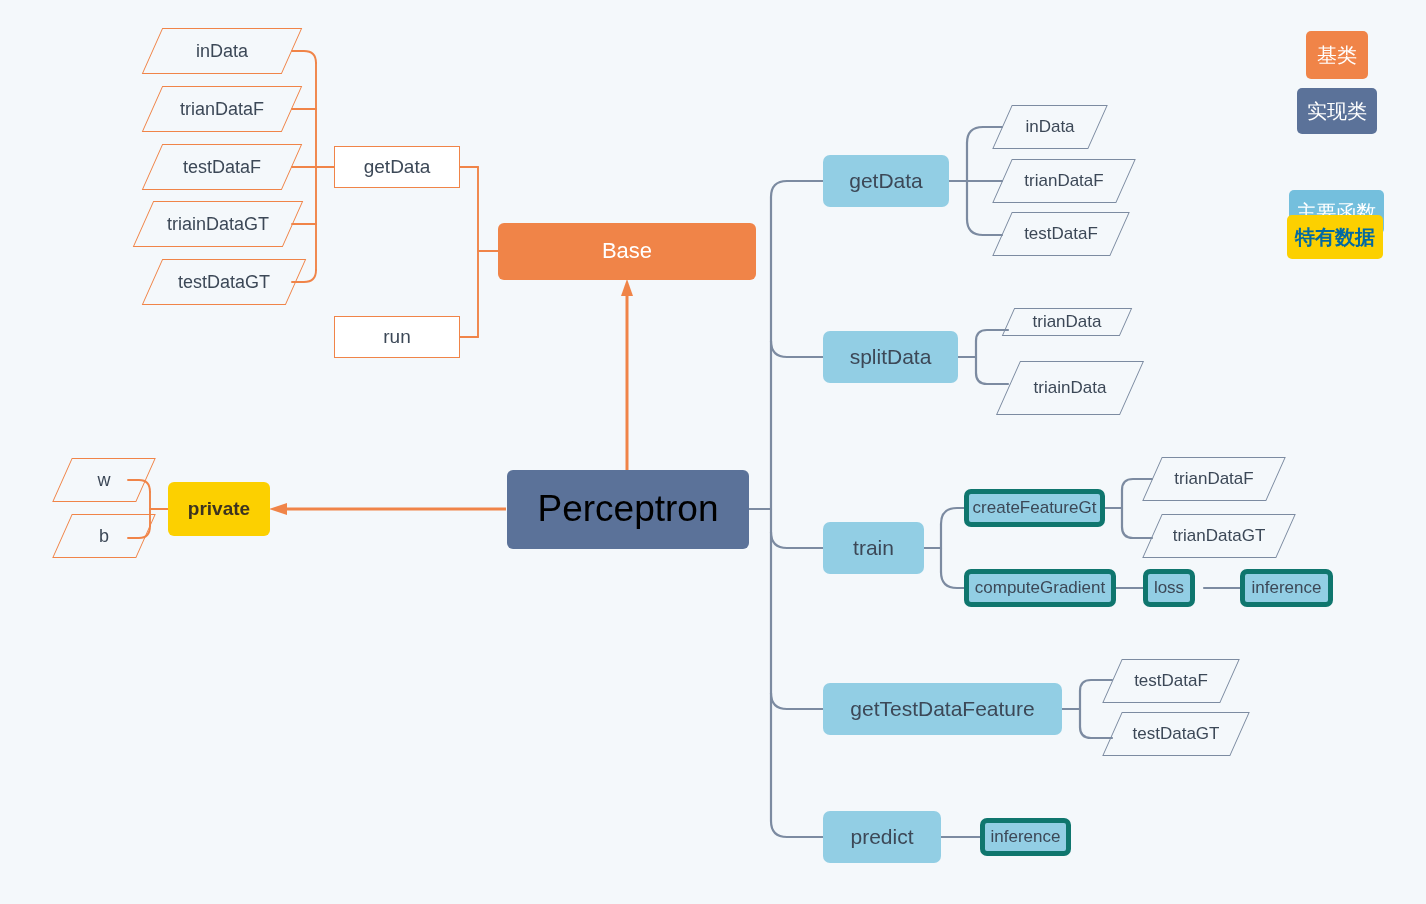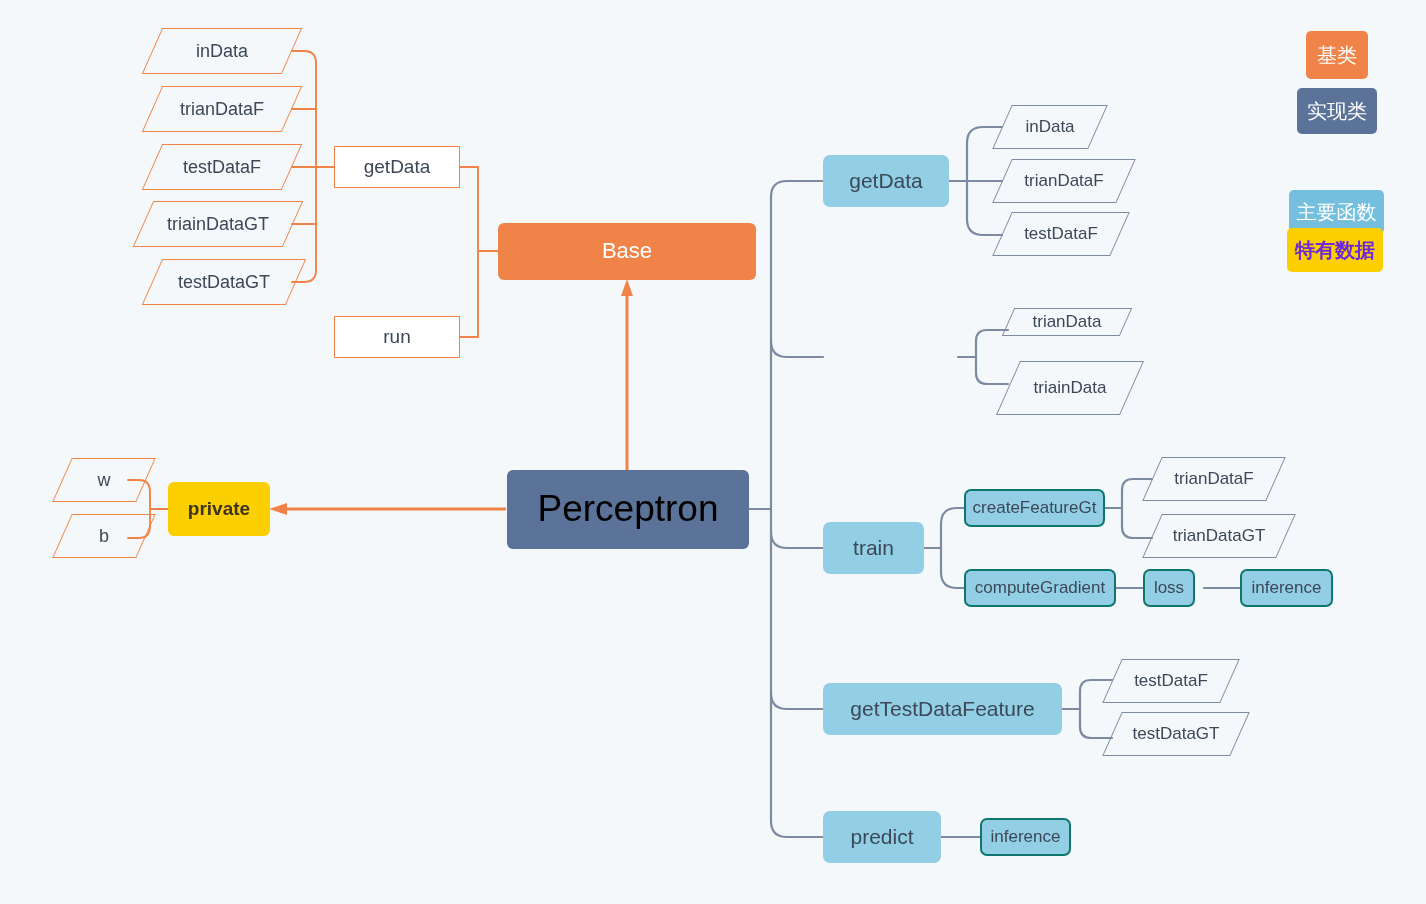--- a/index.html
+++ b/index.html
@@ -51,21 +51,21 @@
   .n-func {
     background: #92cee4;
     color: #3c4857;
     border-radius: 7px;
     font-size: 21px;
   }
   .n-func-sm {
     background: #92cee4;
     color: #3c4857;
     border-radius: 7px;
-    border: 2px solid #0f766e;
+    border: 5px solid #0f766e;
     font-size: 17px;
   }
   .n-private {
     background: #fcd000;
     color: #3c3320;
     border-radius: 6px;
     font-size: 19px;
     font-weight: bold;
   }
   .n-orange-box {
@@ -109,21 +109,21 @@
     align-items: center;
     justify-content: center;
     border-radius: 5px;
     font-size: 20px;
     white-space: nowrap;
     box-sizing: border-box;
   }
   .lg-base    { background: #f08448; color: #ffffff; }
   .lg-impl    { background: #5b7299; color: #ffffff; }
   .lg-mainfn  { background: #74bfdd; color: #ffffff; }
-  .lg-data    { background: #fcd000; color: #6d28d9; font-weight: bold; margin-top: 13px; }
+  .lg-data    { background: #fcd000; color: #0369a1; font-weight: bold; }
 </style>
 </head>
 <body>
 
 <div id="canvas">
 
   <svg class="links" viewBox="0 0 1426 904" xmlns="http://www.w3.org/2000/svg">
     <g fill="none" stroke="#7c8ba1" stroke-width="2.2" stroke-linecap="round">
 
       <path d="M749 509 H 771"></path>
@@ -258,20 +258,23 @@
   </div>
   <div class="para gray" style="left:1002px; top:159px; width:124px; height:44px;">
     <div class="skew"></div>
     <div class="lbl">trianDataF</div>
   </div>
   <div class="para gray" style="left:1002px; top:212px; width:118px; height:44px;">
     <div class="skew"></div>
     <div class="lbl">testDataF</div>
   </div>
 
+  <div class="node n-func" style="left:823px; top:331px; width:135px; height:52px;">
+    <span>splitData</span>
+  </div>
   <div class="para gray" style="left:1008px; top:308px; width:118px; height:28px;">
     <div class="skew"></div>
     <div class="lbl">trianData</div>
   </div>
   <div class="para gray" style="left:1008px; top:361px; width:124px; height:54px;">
     <div class="skew"></div>
     <div class="lbl">triainData</div>
   </div>
 
   <div class="node n-func" style="left:823px; top:522px; width:101px; height:52px;">

